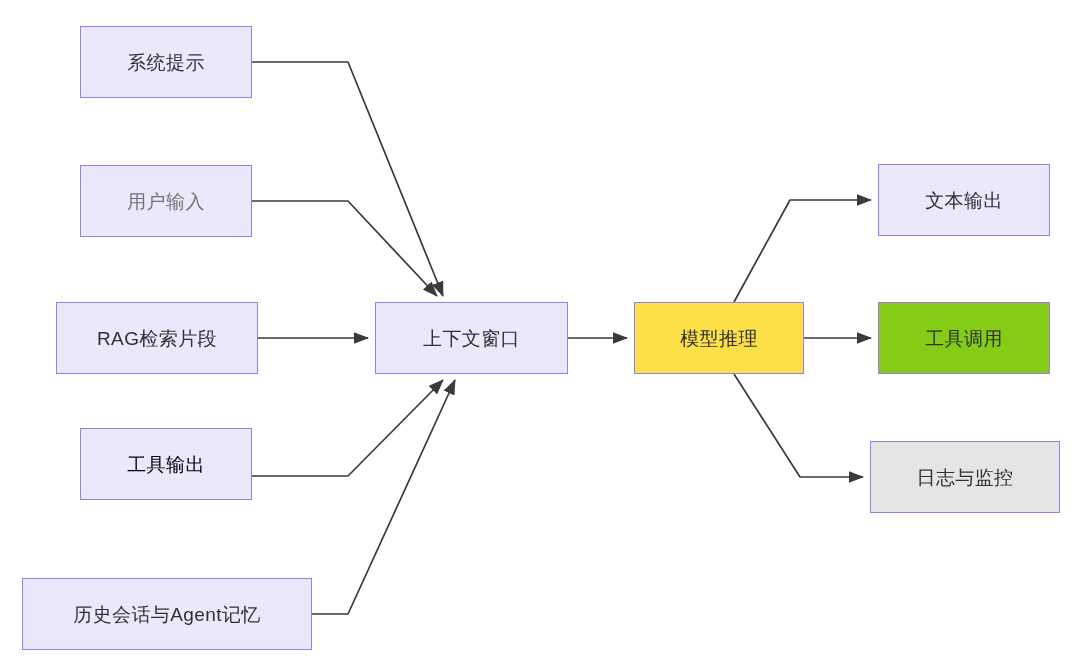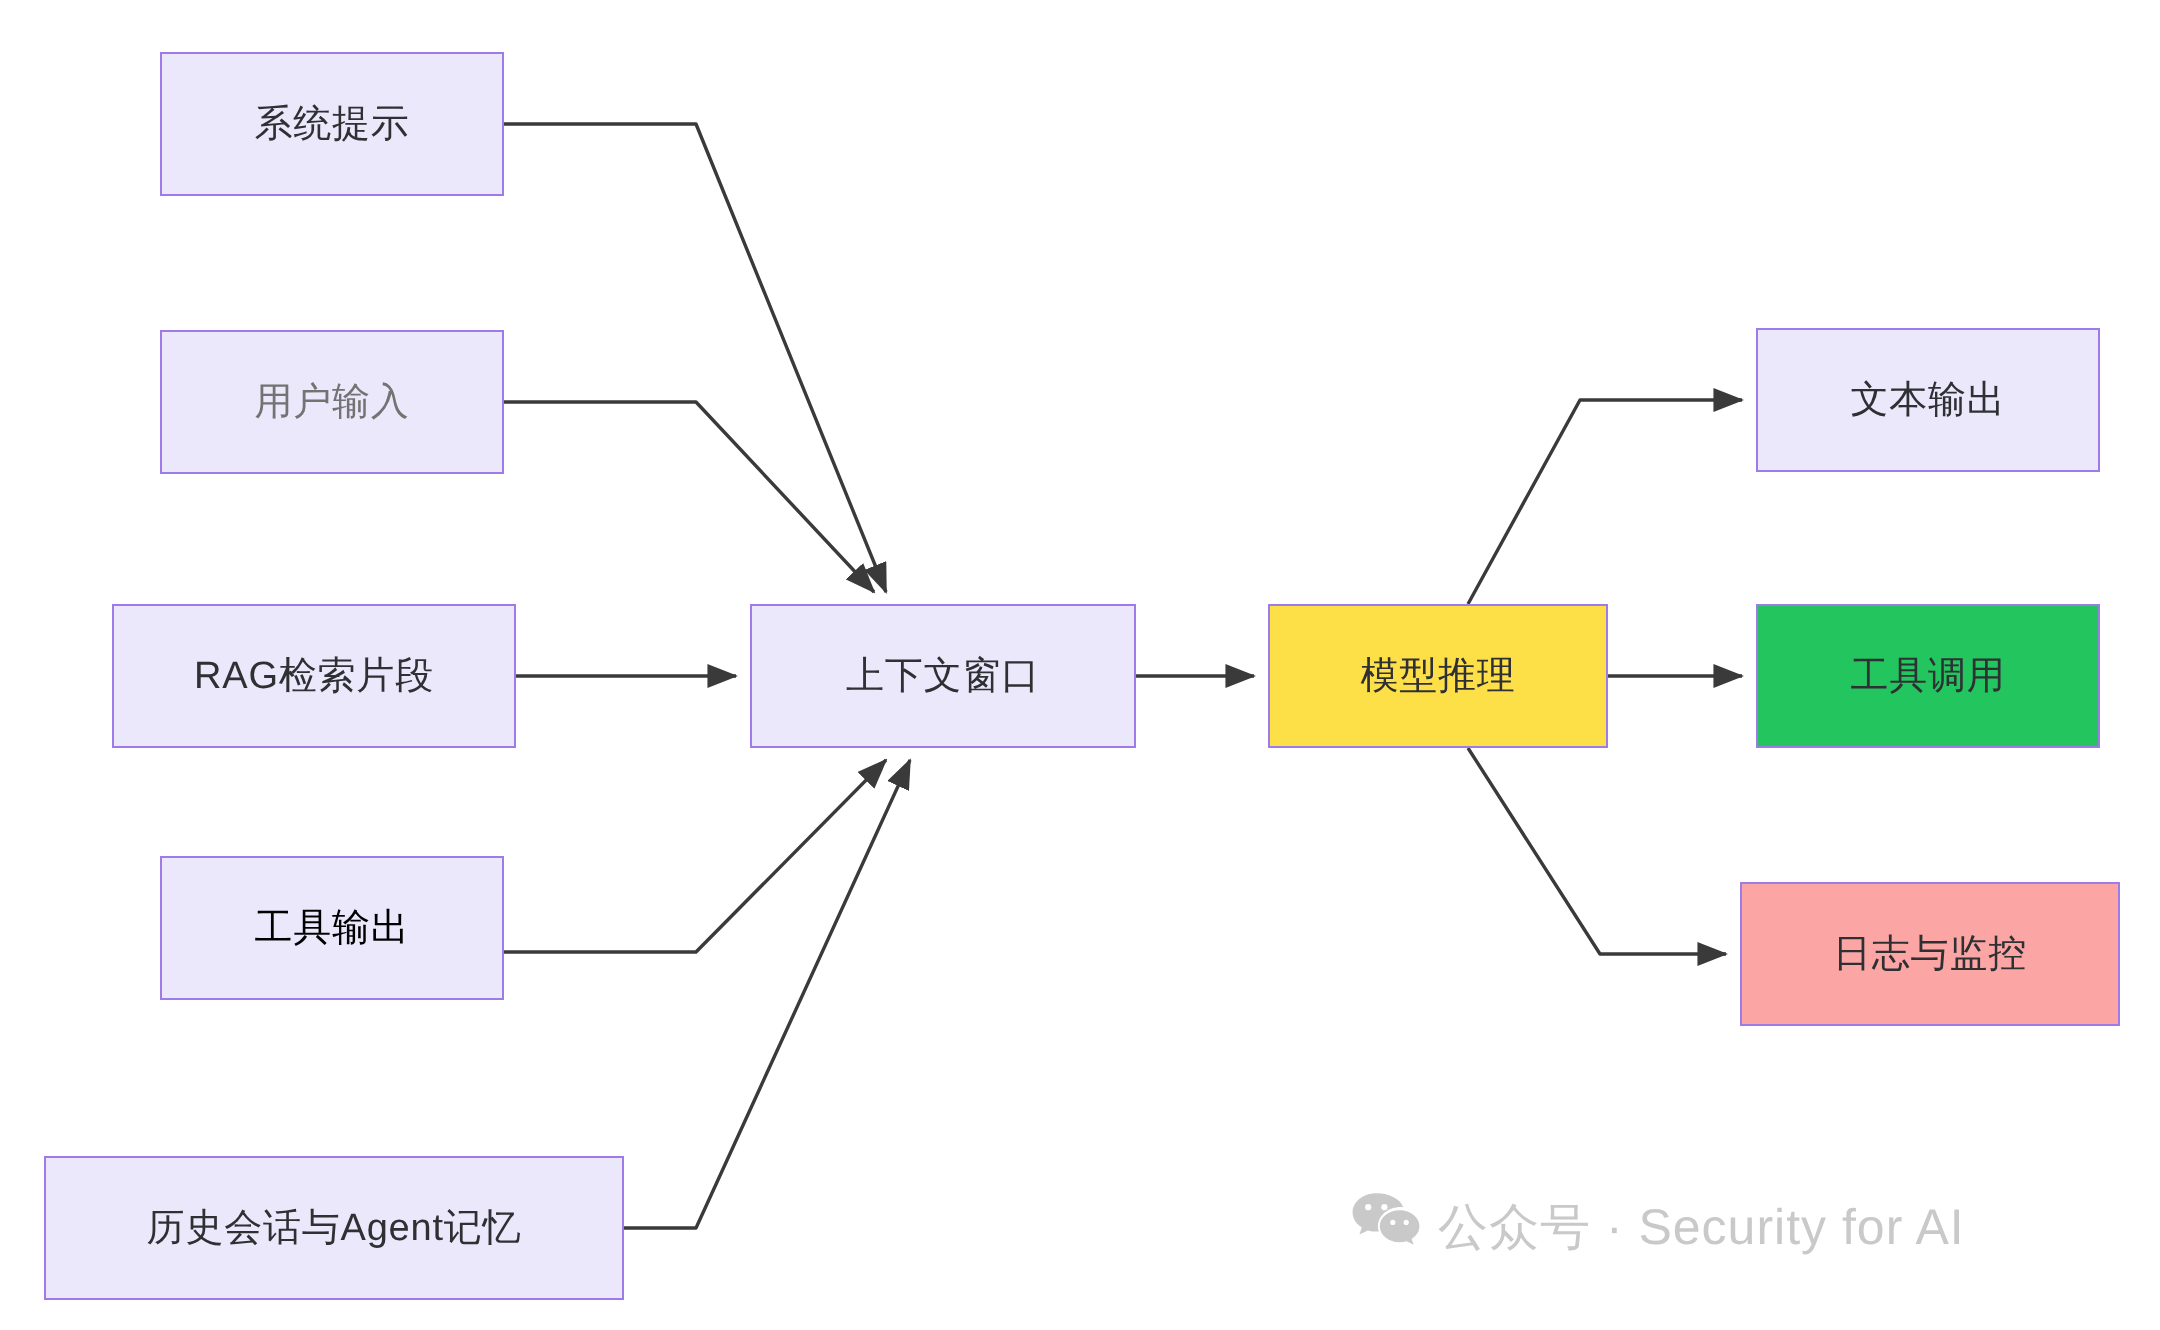--- a/index.html
+++ b/index.html
@@ -106,37 +106,22 @@
       </div>
       <div class="node" style="left: 375px; top: 302px; width: 193px; height: 72px; background: rgb(235, 232, 251); border-color: rgb(159, 123, 234); color: rgb(47, 48, 52); align-items: center;">
         <span>上下文窗口</span>
       </div>
       <div class="node" style="left: 634px; top: 302px; width: 170px; height: 72px; background: #fde047; border-color: rgb(159, 123, 234); color: rgb(47, 48, 52);">
         <span>模型推理</span>
       </div>
       <div class="node" style="left: 878px; top: 164px; width: 172px; height: 72px; background: rgb(235, 232, 251); border-color: rgb(159, 123, 234); color: rgb(47, 48, 52);">
         <span>文本输出</span>
       </div>
-      <div class="node" style="left: 878px; top: 302px; width: 172px; height: 72px; background: #22c55e; border-color: rgb(159, 123, 234); color: rgb(47, 48, 52);">
+      <div class="node" style="left: 878px; top: 302px; width: 172px; height: 72px; background: #84cc16; border-color: rgb(159, 123, 234); color: rgb(47, 48, 52);">
         <span>工具调用</span>
       </div>
-      <div class="node" style="left: 870px; top: 441px; width: 190px; height: 72px; background: #fca5a5; border-color: rgb(159, 123, 234); color: rgb(47, 48, 52);">
+      <div class="node" style="left: 870px; top: 441px; width: 190px; height: 72px; background: #e5e5e5; border-color: rgb(159, 123, 234); color: rgb(47, 48, 52);">
         <span>日志与监控</span>
       </div>
     </div>
 
-  <div id="watermark">
-    <span class="wm-icon">
-      <svg width="34" height="28" viewBox="0 0 34 28" aria-hidden="true">
-        <g fill="#c9c9c9">
-          <path d="M12.2 0.6C5.6 0.6 0.3 4.9 0.3 10.2c0 3 1.8 5.7 4.6 7.5l-1.2 3.6 4.2-2.1c1.4 0.4 2.8 0.6 4.3 0.6 0.4 0 0.8 0 1.2-0.1-0.3-0.8-0.4-1.7-0.4-2.6 0-5.3 5.1-9.6 11.4-9.6 0.4 0 0.8 0 1.2 0.1C24.5 3.8 19 0.6 12.2 0.6z"></path>
-          <circle cx="8.1" cy="7.6" r="1.55" fill="#ffffff"></circle>
-          <circle cx="16.2" cy="7.6" r="1.55" fill="#ffffff"></circle>
-          <path d="M33.7 17.1c0-4.4-4.4-8-9.9-8s-9.9 3.6-9.9 8 4.4 8 9.9 8c1.2 0 2.4-0.2 3.5-0.5l3.5 1.8-1-3c2.4-1.5 3.9-3.7 3.9-6.3z"></path>
-          <circle cx="20.4" cy="15.2" r="1.3" fill="#ffffff"></circle>
-          <circle cx="27.1" cy="15.2" r="1.3" fill="#ffffff"></circle>
-        </g>
-      </svg>
-    </span>
-    <span class="wm-text">公众号 · Security for AI</span>
-  </div>
 
 </div>
 
 </body></html>

